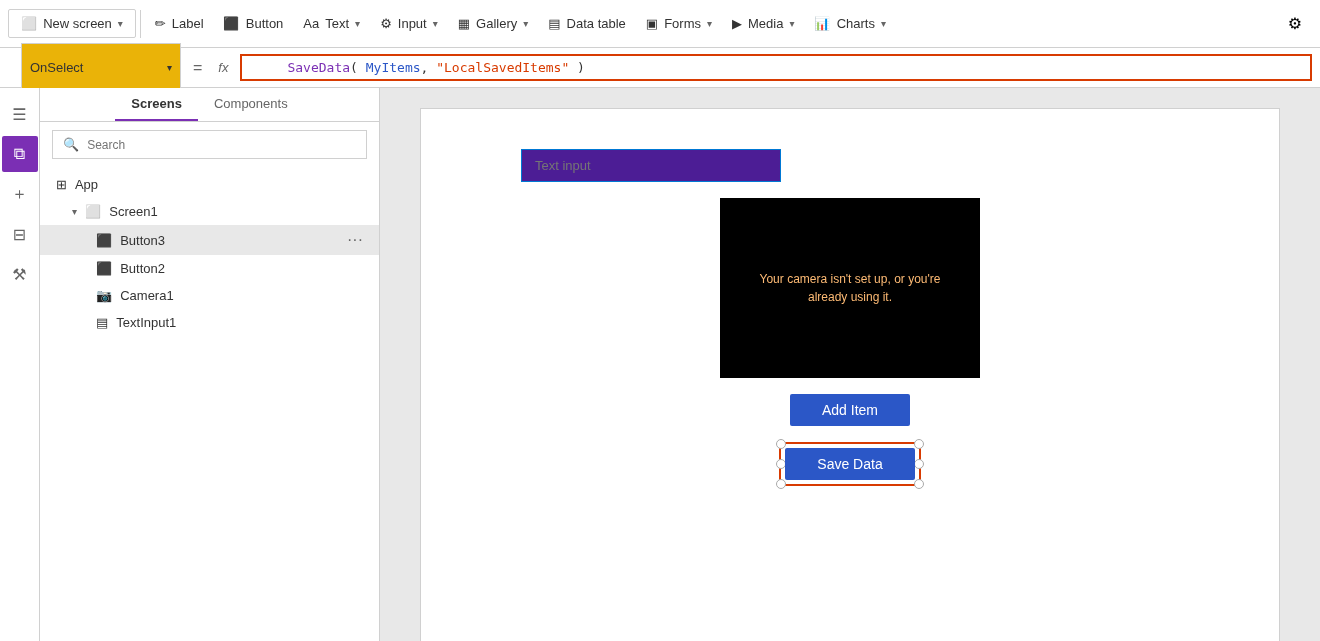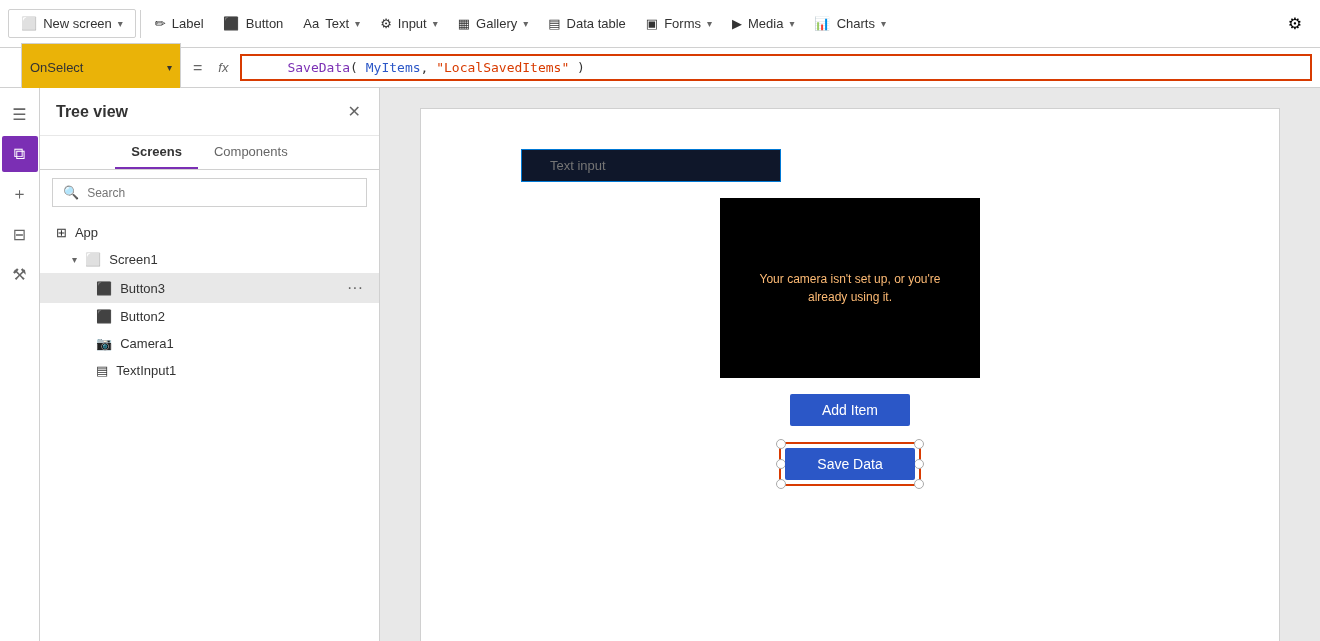--- a/index.html
+++ b/index.html
@@ -186,24 +186,24 @@
       flex-direction: column;
       align-items: center;
       padding: 40px 30px;
       gap: 16px;
     }
 
     
     .text-input-box {
       width: 260px;
       border: 1px solid #0078d4;
-      padding: 8px 28px;
+      padding: 8px 13px;
       font-size: 13px;
       color: #888;
-      background: #0f172a;
+      background: #4c1d95;
       align-self: flex-start;
       margin-left: 40px;
     }
     .camera-box {
       width: 260px;
       height: 180px;
       background: #000;
       display: flex;
       align-items: center;
       justify-content: center;
@@ -334,24 +334,20 @@
 
   <div class="sidebar-icons">
     <div class="sidebar-icon-btn">☰</div>
     <div class="sidebar-icon-btn active">⧉</div>
     <div class="sidebar-icon-btn">＋</div>
     <div class="sidebar-icon-btn">⊟</div>
     <div class="sidebar-icon-btn">⚒</div>
   </div>
 
   <div class="tree-panel">
-    <div class="tree-header">
-      <span class="tree-title">Tree view</span>
-      <span class="tree-close">✕</span>
-    </div>
     <div class="tree-tabs">
       <div class="tree-tab active">Screens</div>
       <div class="tree-tab">Components</div>
     </div>
     <div class="tree-search">
       <span style="color:#666;font-size:13px;">🔍</span>
       <input type="text" placeholder="Search" style="">
     </div>
     <div class="tree-items">
 

